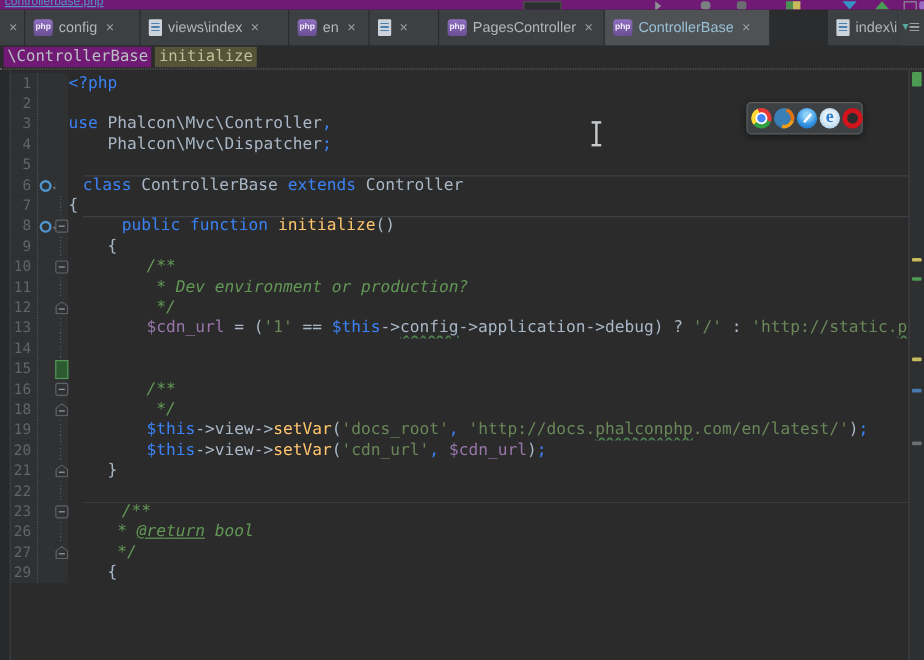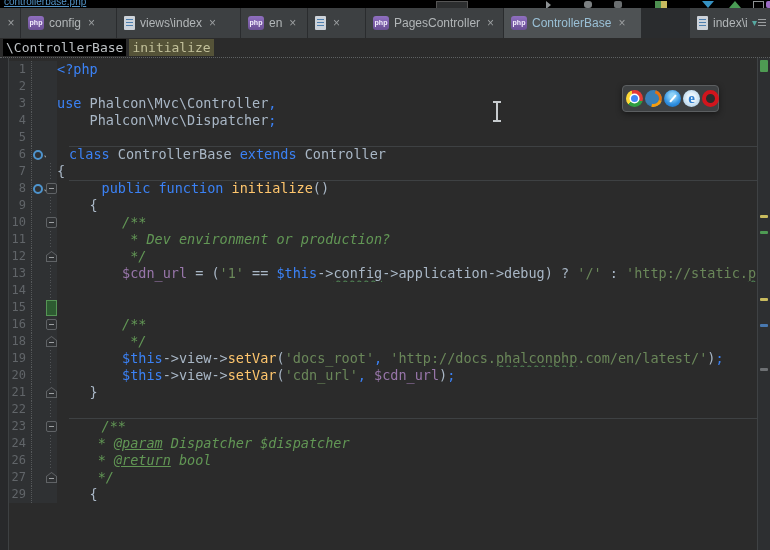--- a/index.html
+++ b/index.html
@@ -2,21 +2,21 @@
 <html><head>
 <meta charset="utf-8">
 <style>
   html,body{margin:0;padding:0;}
   body{
     width:770px;height:550px;overflow:hidden;position:relative;
     background:#2b2b2b;font-family:"Liberation Sans",sans-serif;
     -webkit-font-smoothing:antialiased;
   }
   
-  .top-strip{position:absolute;left:0;top:0;width:770px;height:8px;background:#000000;overflow:hidden;z-index:30;}
+  .top-strip{position:absolute;left:0;top:0;width:770px;height:8px;background:#701a75;overflow:hidden;z-index:30;}
   .top-link{position:absolute;left:4px;top:-4px;font-size:10px;color:#5394c7;text-decoration:underline;font-family:"Liberation Sans",sans-serif;}
   .frag{position:absolute;top:1px;}
   .frag.combo{left:436px;width:30px;height:7px;background:#2c2e2f;border:1px solid #555;}
   .frag.runplay{left:546px;width:0;height:0;border-left:5px solid #8d9193;border-top:4px solid transparent;border-bottom:4px solid transparent;}
   .frag.bug{left:584px;width:8px;height:7px;background:#7c8082;border-radius:3px;}
   .frag.cover{left:614px;width:8px;height:7px;background:#6a6e70;border-radius:2px;}
   .frag.multi{left:655px;width:12px;height:7px;background:linear-gradient(90deg,#4d8f50 0 50%,#c8bb5e 50% 100%);}
   .frag.bluedown{left:702px;width:0;height:0;border-top:7px solid #3592c4;border-left:6px solid transparent;border-right:6px solid transparent;}
   .frag.greenup{left:729px;width:0;height:0;border-bottom:7px solid #499c54;border-left:6px solid transparent;border-right:6px solid transparent;}
   .frag.copy{left:753px;width:9px;height:7px;border:1px solid #8d9193;}
@@ -36,21 +36,21 @@
   .fi.doc::after{content:"";position:absolute;left:2px;right:2px;top:3px;height:8px;
     background:repeating-linear-gradient(to bottom,#4d7fae 0 1px,transparent 1px 3px);}
   .tab-list-button{position:absolute;right:0;top:8px;width:22px;height:30px;background:#3d4042;z-index:21;display:flex;align-items:center;justify-content:center;gap:1px;cursor:pointer;}
   .tab-list-button .arr{color:#56a8a0;font-size:10px;line-height:10px;}
   .tab-list-button .bars{display:inline-block;width:8px;height:8px;
     background:repeating-linear-gradient(to bottom,#9da0a2 0 1px,transparent 1px 3px);}
   
   .crumb-bar{position:absolute;left:0;top:38px;width:770px;height:20px;background:#2b2b2b;border-bottom:1px dotted #5e6163;box-sizing:border-box;z-index:10;
     display:flex;align-items:center;padding-left:3px;font-family:"DejaVu Sans Mono",monospace;font-size:13px;}
   .chip{padding:0 3px;line-height:17px;white-space:pre;cursor:pointer;}
-  .chip.cls{background:#000000;color:#bcc0c3;}
+  .chip.cls{background:#701a75;color:#bcc0c3;}
   .chip.mth{background:#555338;color:#c2c09a;margin-left:3px;}
   
   .editor-area{position:absolute;left:0;top:58px;right:13px;bottom:0;background:#2b2b2b;overflow:hidden;padding-top:3px;}
   .line{display:flex;height:17px;line-height:17px;font-family:"DejaVu Sans Mono",monospace;font-size:13.5px;}
   .ln{flex:none;width:32px;box-sizing:border-box;padding-right:5px;text-align:right;color:#616569;font-size:12px;
       background:#2f3133;border-right:1px dotted #55585a;}
   .gi{flex:none;width:14px;background:#2f3133;position:relative;}
   .gf{flex:none;width:11px;background:#2f3133;position:relative;}
   .gf.guide{background-image:repeating-linear-gradient(to bottom,#505356 0 1px,transparent 1px 3px);
       background-size:1px 17px;background-position:4px 0;background-repeat:no-repeat;}
@@ -317,26 +317,20 @@
       </div>
       <div class="line">
         <div class="ln">23</div>
         <div class="gi"></div>
         <div class="gf">
           <div class="fold-s"></div>
         </div>
         <div class="lc sep"><span class="tk-c">    /**</span></div>
       </div>
       <div class="line">
-        <div class="ln">24</div>
-        <div class="gi"></div>
-        <div class="gf guide"></div>
-        <div class="lc"><span class="tk-c">     * </span><span class="tk-t">@param</span><span class="tk-c"> Dispatcher $dispatcher</span></div>
-      </div>
-      <div class="line">
         <div class="ln">26</div>
         <div class="gi"></div>
         <div class="gf guide"></div>
         <div class="lc"><span class="tk-c">     * </span><span class="tk-t">@return</span><span class="tk-c"> bool</span></div>
       </div>
       <div class="line">
         <div class="ln">27</div>
         <div class="gi"></div>
         <div class="gf">
           <div class="fold-e"></div>

